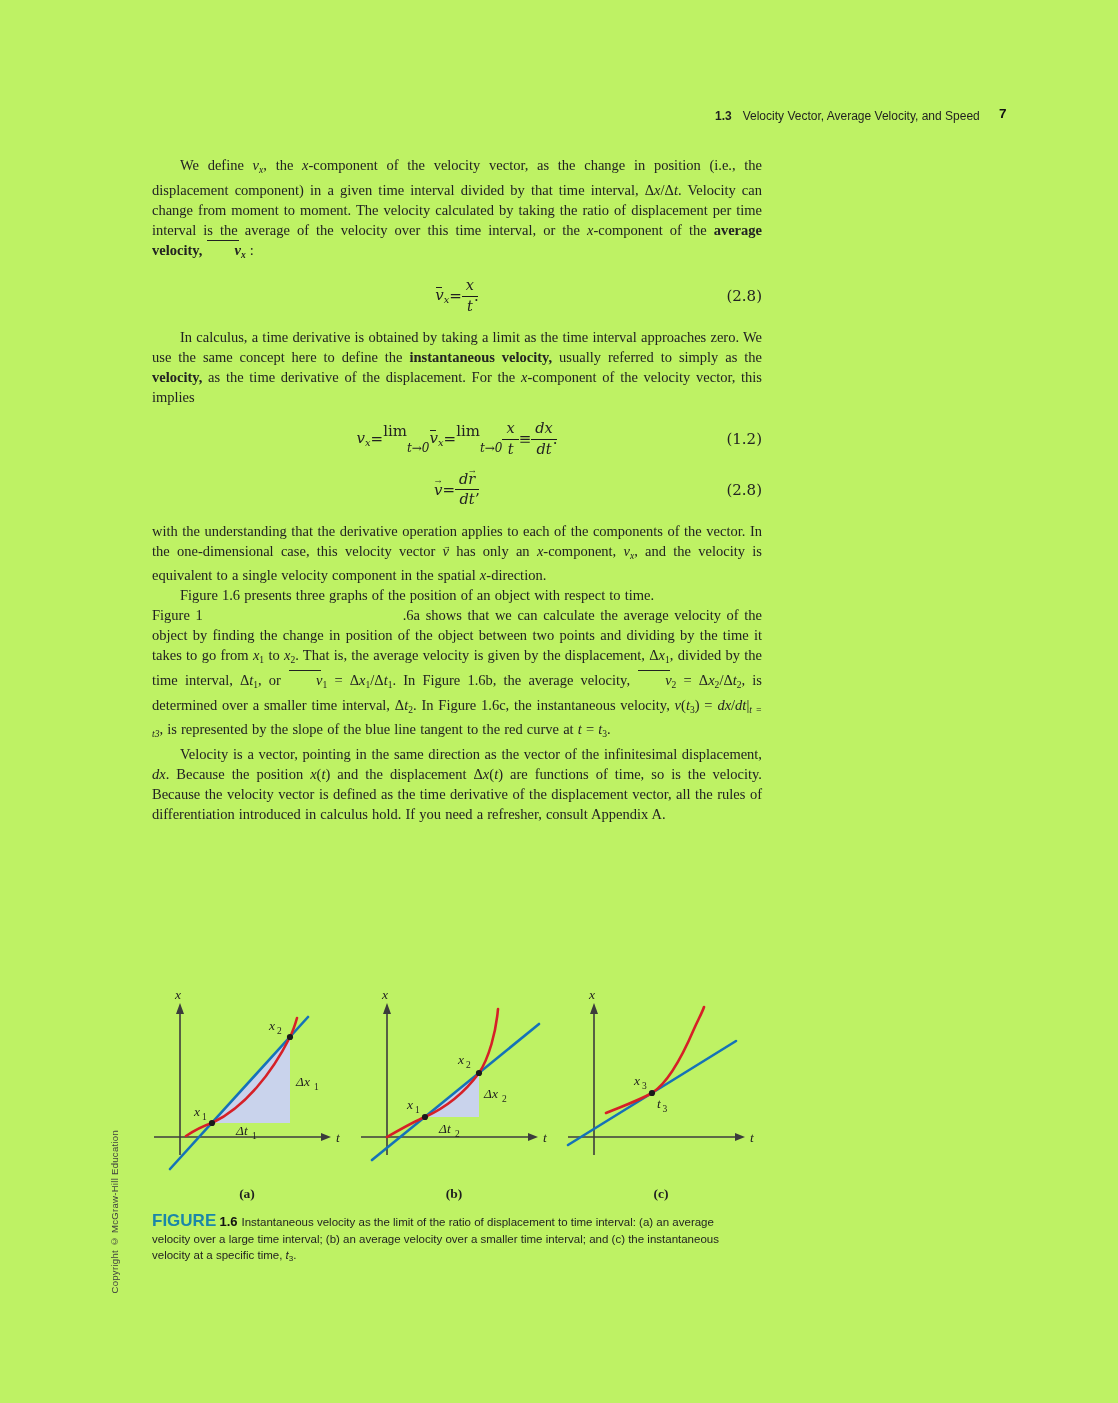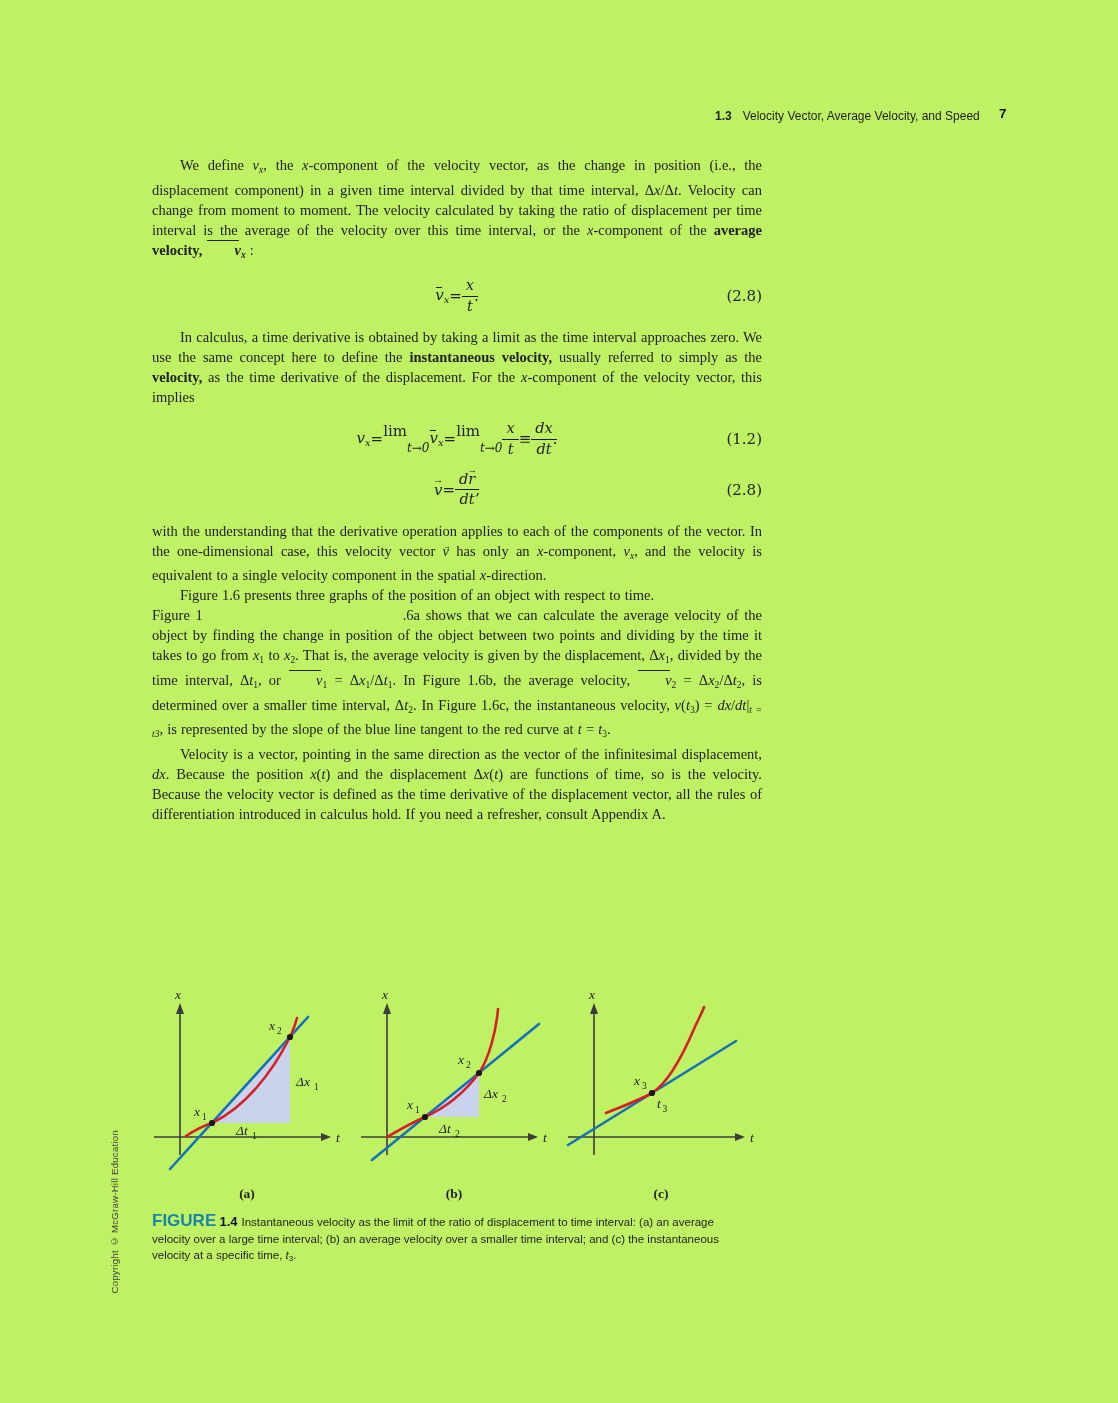--- a/index.html
+++ b/index.html
@@ -231,18 +231,18 @@
       <g>
           <text class="ital" x="93" y="123">t</text>
           <text class="sub" x="98.5" y="127">3</text>
         </g>
       <text class="panel-label" x="97" y="213">(c)</text>
     </svg>
   </div>
 
   <div class="caption">
     <span class="cap-label">FIGURE</span>
-    <span class="cap-number">1.4</span><span class="cap-text"><span>Instantaneous velocity as the limit of the ratio of displacement to time interval: (a) an average velocity over a large time interval; (b) an average velocity over a smaller time interval; and (c) the instantaneous velocity at a specific time, </span><span class="seg-i">t</span><span class="seg-s">3</span><span>.</span></span>
+    <span class="cap-number">1.6</span><span class="cap-text"><span>Instantaneous velocity as the limit of the ratio of displacement to time interval: (a) an average velocity over a large time interval; (b) an average velocity over a smaller time interval; and (c) the instantaneous velocity at a specific time, </span><span class="seg-i">t</span><span class="seg-s">3</span><span>.</span></span>
   </div>
 
   <div class="copyright">Copyright © McGraw-Hill Education</div>
 
 </div>
 
 </body></html>

